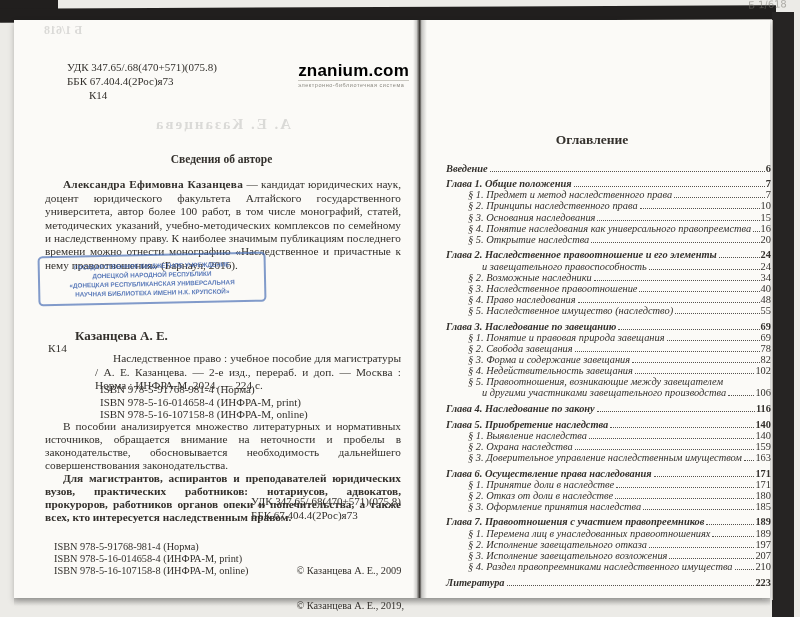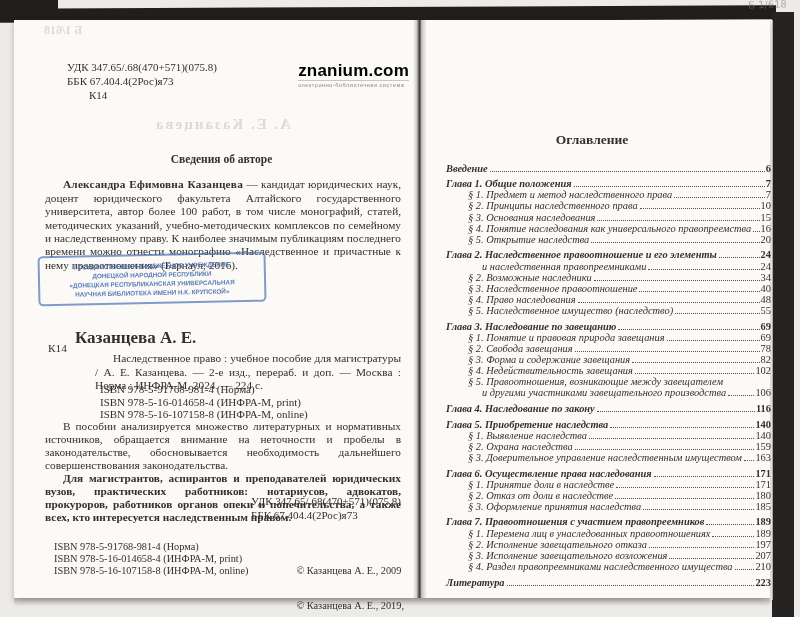--- a/index.html
+++ b/index.html
@@ -37,21 +37,21 @@
   .logo-sub{font-size:5.5px;color:#8a8880;letter-spacing:.55px;margin-top:1px;border-top:1px solid #c9c7c0;padding-top:1px;}
   .about-h{position:absolute;left:30px;top:133px;width:355px;text-align:center;font-weight:bold;font-size:11.5px;}
   .about-p{position:absolute;left:31px;top:147px;width:356px;font-size:11.3px;line-height:13.4px;
            text-align:justify;text-indent:18px;}
   .about-p b{letter-spacing:.2px;}
 
   .stamp{position:absolute;left:24px;top:234px;width:216px;padding:5px 4px;border:2px solid rgba(74,111,181,.75);
          border-radius:5px;transform:rotate(-1.2deg);text-align:center;color:rgba(63,100,175,.92);
          font-family:"Liberation Sans","DejaVu Sans",sans-serif;font-size:6.3px;font-weight:bold;line-height:9px;opacity:.92;}
 
-  .cat-author{position:absolute;left:61px;top:308px;font-weight:bold;font-size:17px;}
+  .cat-author{position:absolute;left:61px;top:308px;font-weight:bold;font-size:13px;}
   .cat-code{position:absolute;left:34px;top:322px;font-size:11.3px;}
   .cat-p{position:absolute;left:81px;top:321px;width:306px;font-size:11.3px;line-height:13.4px;text-align:justify;text-indent:18px;}
   .isbn-block{position:absolute;left:86px;top:363px;font-size:11px;line-height:12.6px;white-space:pre;}
   .ann1{position:absolute;left:31px;top:389px;width:356px;font-size:11.3px;line-height:13px;text-align:justify;text-indent:18px;}
   .ann2{position:absolute;left:31px;top:441px;width:356px;font-size:11.3px;line-height:13px;text-align:justify;text-indent:18px;font-weight:bold;}
   .udk-bot{position:absolute;right:12px;top:475px;text-align:left;font-size:11px;line-height:13.5px;white-space:pre;}
   .footer{position:absolute;left:40px;top:521px;width:350px;display:flex;justify-content:space-between;}
   .isbn-foot{font-size:10.3px;line-height:11.8px;white-space:pre;}
   .copyr{font-size:10.3px;line-height:11.8px;white-space:pre;}
 
@@ -168,21 +168,21 @@
             <span class="lbl">§ 5. Открытие наследства</span>
             <span class="dots"></span>
             <span class="pg">20</span>
           </div>
         <div class="toc-row b gap">
             <span class="lbl">Глава 2. Наследственное правоотношение и его элементы</span>
             <span class="dots"></span>
             <span class="pg">24</span>
           </div>
         <div class="toc-row cont">
-            <span class="lbl">и наследственная правопреемниками</span>
+            <span class="lbl">и завещательного правоспособность</span>
             <span class="dots"></span>
             <span class="pg">24</span>
           </div>
         <div class="toc-row ind">
             <span class="lbl">§ 2. Возможные наследники</span>
             <span class="dots"></span>
             <span class="pg">34</span>
           </div>
         <div class="toc-row ind">
             <span class="lbl">§ 3. Наследственное правоотношение</span>

